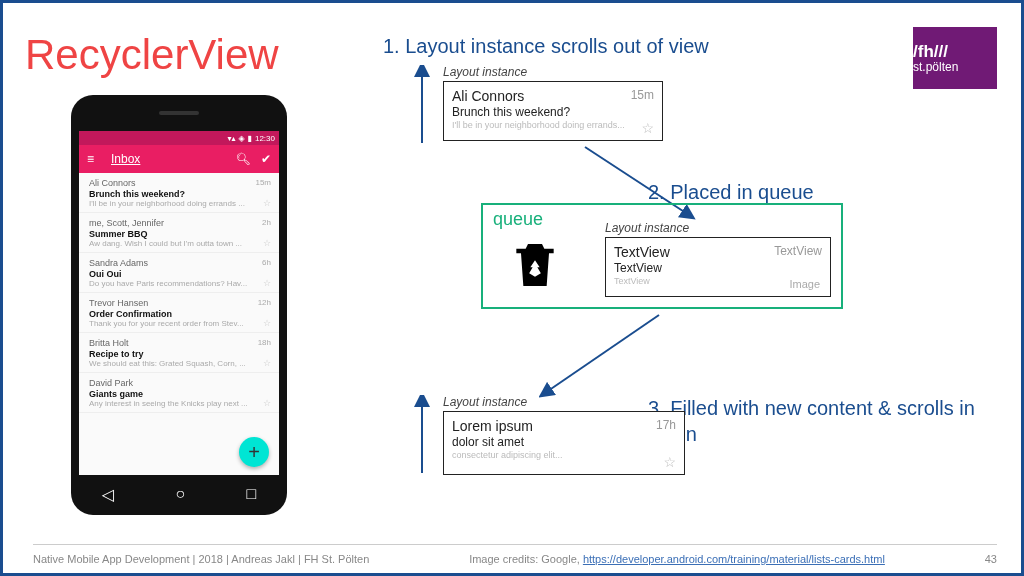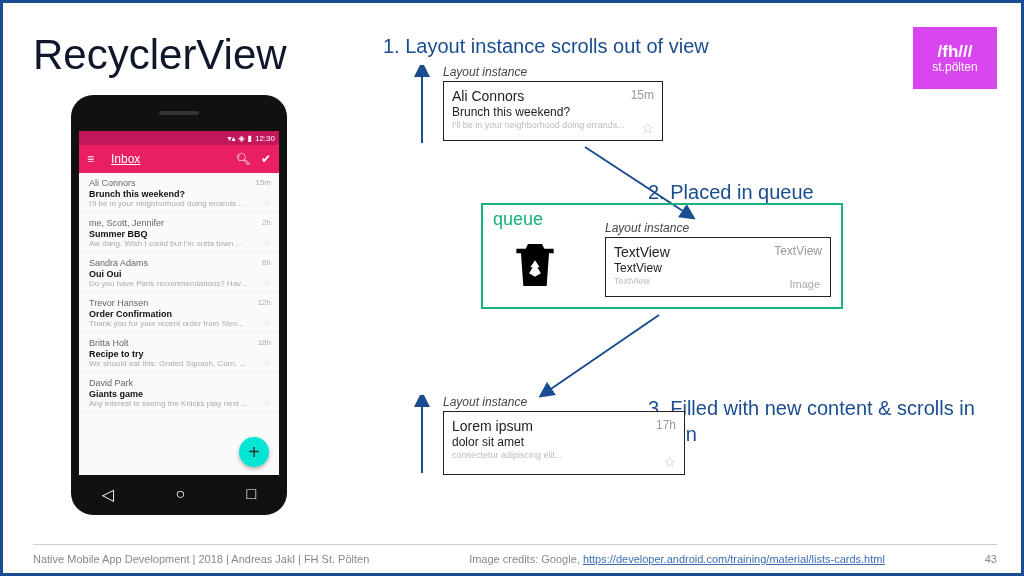--- a/index.html
+++ b/index.html
@@ -1,19 +1,19 @@
 <!DOCTYPE html>
 <html><head>
 <meta charset="utf-8">
 <style>
   * { box-sizing: border-box; margin: 0; padding: 0; }
   html, body { width: 1024px; height: 576px; font-family: "Segoe UI", Arial, sans-serif; background: #fff; overflow: hidden; }
   .slide { position: relative; width: 1024px; height: 576px; border: 3px solid #1a4d8f; }
-  .title { position: absolute; left: 30px; top: 28px; font-size: 42px; font-weight: 300; color: #0f172a; }
-  .logo { position: absolute; right: 24px; top: 24px; width: 84px; height: 62px; background: #d946ef; color: #fff; display: flex; flex-direction: column; align-items: center; justify-content: center; }
+  .title { position: absolute; left: 22px; top: 28px; font-size: 42px; font-weight: 300; color: #ef4444; }
+  .logo { position: absolute; right: 24px; top: 24px; width: 84px; height: 62px; background: #701a75; color: #fff; display: flex; flex-direction: column; justify-content: center; }
   .logo-top { font-size: 17px; font-weight: 700; letter-spacing: 0; }
   .logo-bot { font-size: 12px; margin-top: -2px; }
 
   .step1 { position: absolute; left: 380px; top: 32px; font-size: 20px; color: #1a4d8f; }
   .step2 { position: absolute; left: 645px; top: 178px; font-size: 20px; color: #1a4d8f; }
   .step3 { position: absolute; left: 645px; top: 392px; font-size: 20px; color: #1a4d8f; line-height: 1.3; }
 
   .li-label { font-size: 12px; font-style: italic; color: #444; margin-bottom: 2px; }
 
   .card { border: 1px solid #222; background: #fff; padding: 6px 8px; position: absolute; }

